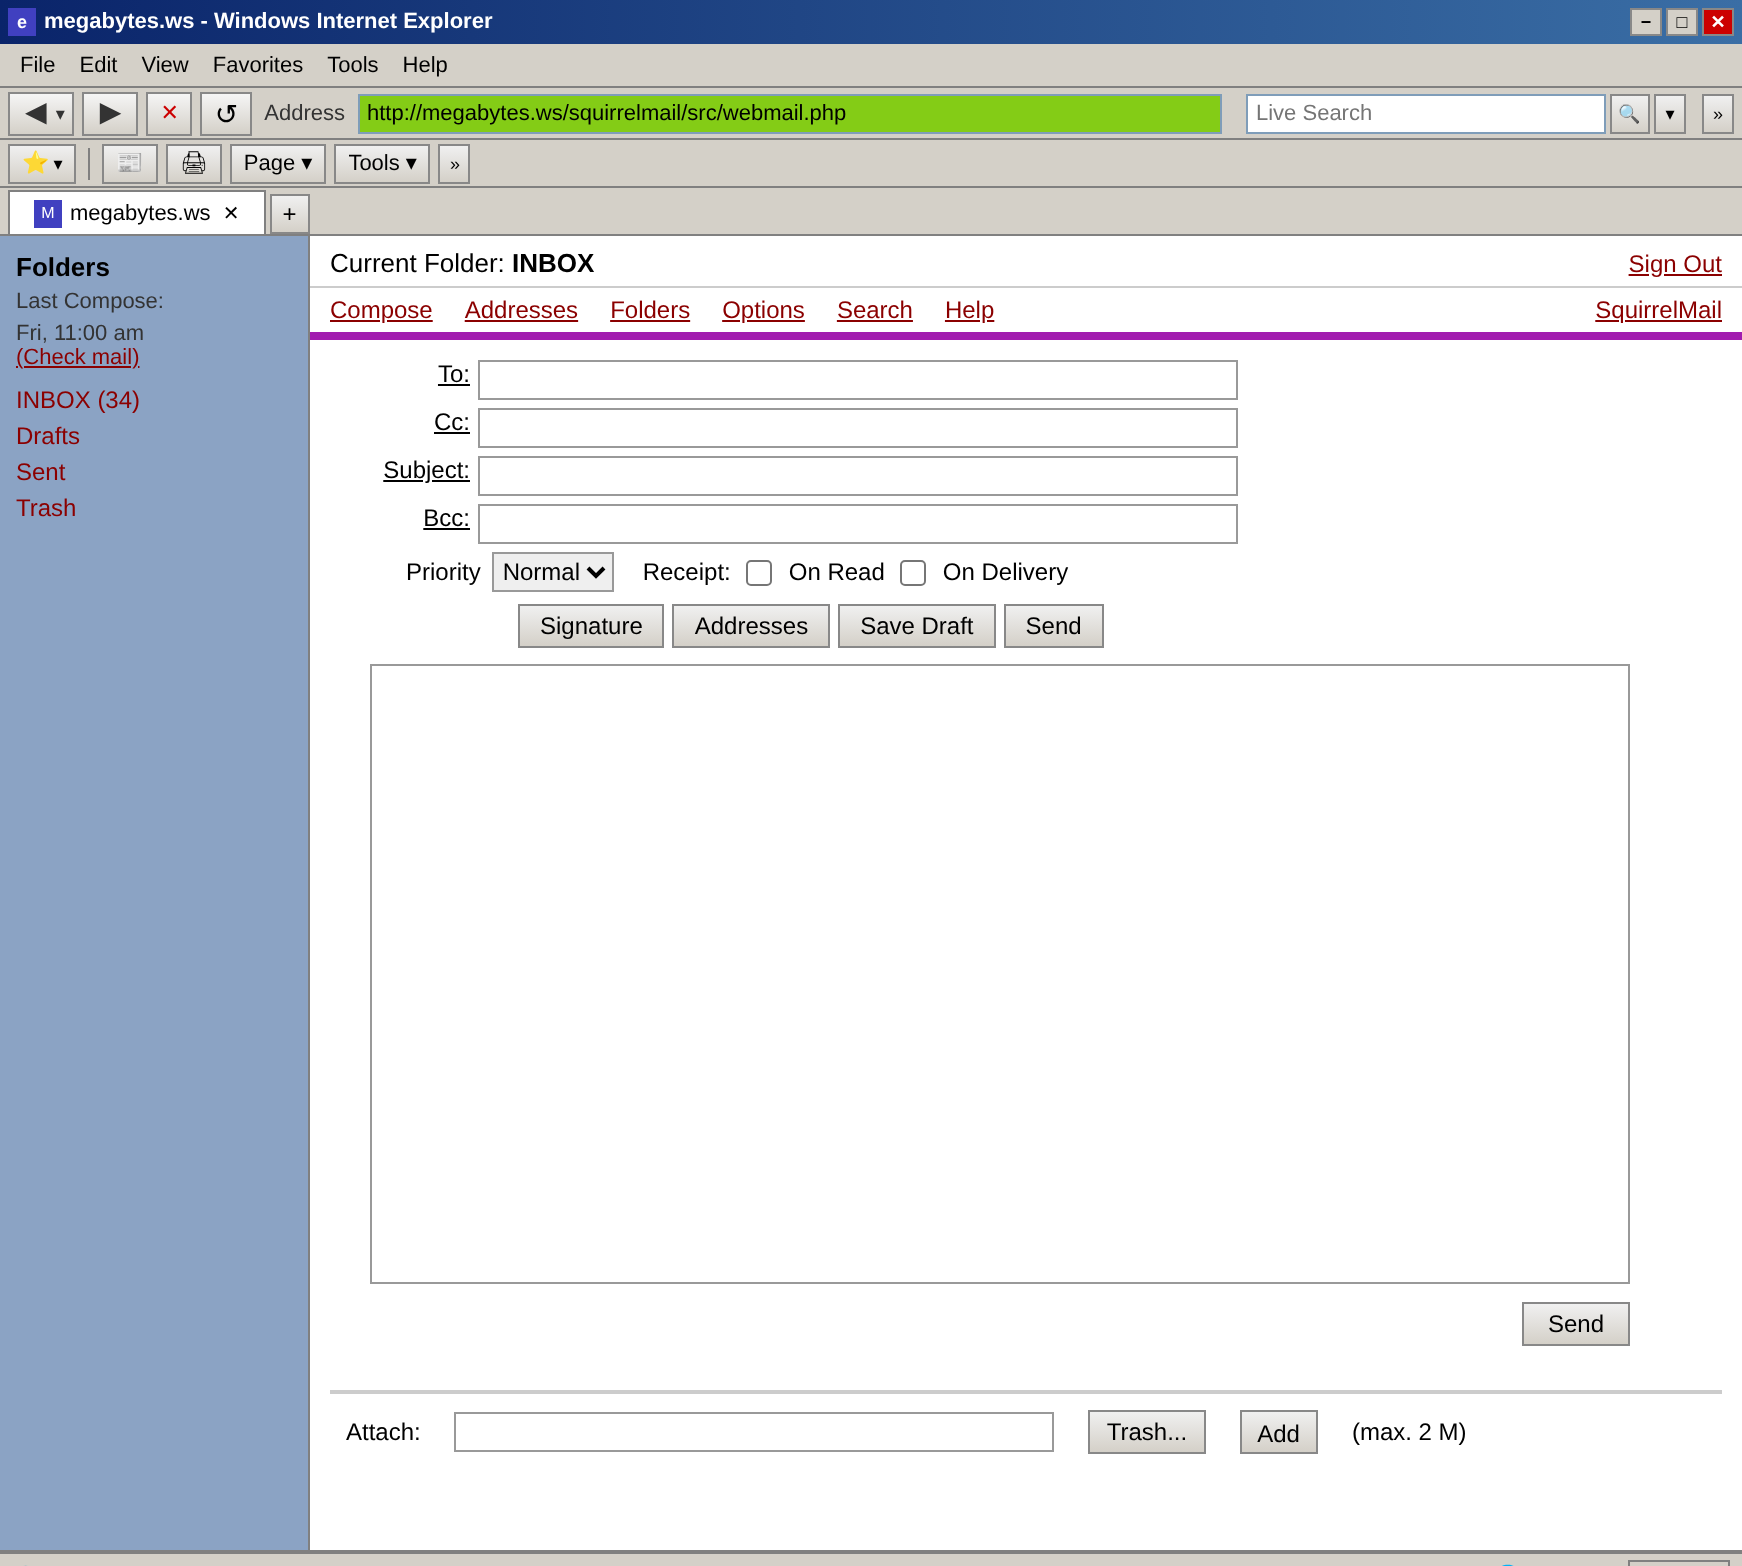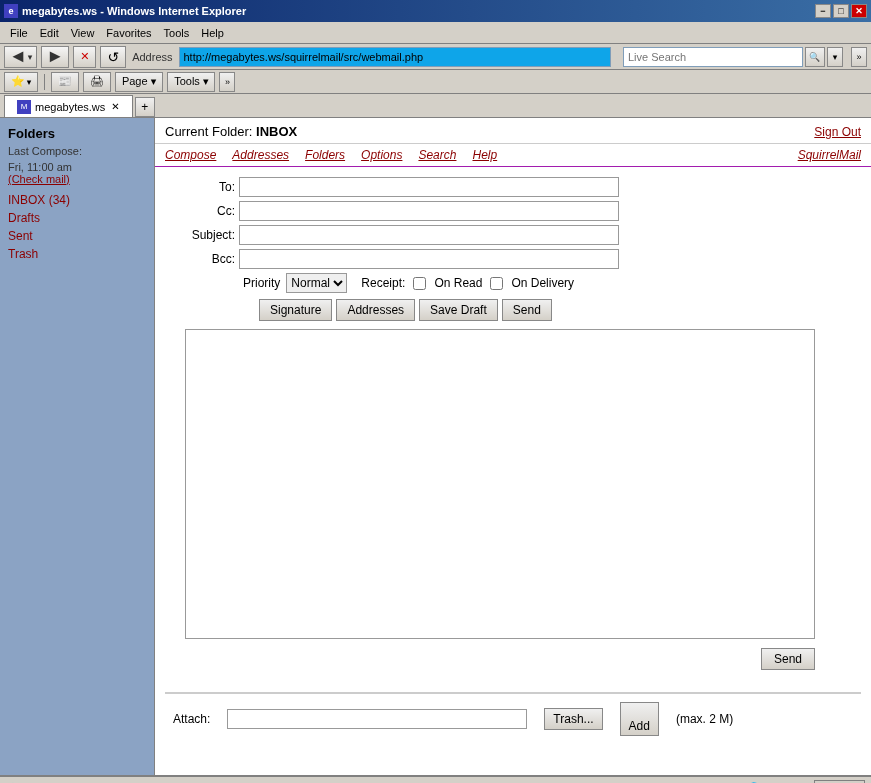--- a/index.html
+++ b/index.html
@@ -49,21 +49,21 @@
       display: flex;
       align-items: center;
       padding: 2px 4px;
       gap: 4px;
       border-bottom: 1px solid #808080;
     }
     .address-input {
       flex: 1;
       height: 20px;
       border: 1px solid #7f9db9;
-      background: #0ea5e9;
+      background: #84cc16;
       font-size: 11px;
       padding: 1px 4px;
     }
     .search-bar {
       display: flex; align-items: center; gap: 2px;
       margin-left: 8px;
     }
     .search-input {
       width: 180px; height: 20px;
       border: 1px solid #7f9db9;
@@ -166,51 +166,51 @@
       padding: 6px 10px 4px 10px;
       border-bottom: 1px solid #ccc;
       background: white;
     }
     .current-folder { font-size: 13px; }
     .sign-out-link { color: darkred; text-decoration: underline; cursor: pointer; font-size: 12px; }
 
     
     .nav-links {
       padding: 4px 10px;
-      border-bottom: 1px solid #a21caf;
-      display: flex; gap: 16px; font-style: italic;
+      border-bottom: 4px solid #a21caf;
+      display: flex; gap: 16px;
     }
     .nav-link { color: darkred; text-decoration: underline; cursor: pointer; font-size: 12px; }
 
     
     .compose-form {
       padding: 10px 20px;
     }
     .form-row {
       display: flex;
-      align-items: center;
       margin-bottom: 4px;
+      text-decoration: underline;
     }
     .form-label {
       width: 60px;
       text-align: right;
       font-size: 12px;
       margin-right: 4px;
     }
     .form-input {
       width: 380px;
       height: 20px;
       border: 1px solid #999;
       font-size: 12px;
       padding: 1px 2px;
     }
     .priority-row {
       display: flex;
       align-items: center;
-      margin-left: 68px;
+      margin-left: 28px;
       margin-bottom: 6px;
       gap: 6px;
       font-size: 12px;
     }
     .priority-select {
       height: 20px;
       font-size: 12px;
       border: 1px solid #999;
     }
     .receipt-checkbox { margin: 0 2px; }
@@ -278,21 +278,21 @@
       background: linear-gradient(to bottom, #f0f0f0, #d4d0c8);
       border: 1px solid #888;
       padding: 0 8px;
       cursor: pointer;
       font-size: 12px;
     }
     .add-btn {
       height: 22px;
       background: linear-gradient(to bottom, #f0f0f0, #d4d0c8);
       border: 1px solid #888;
-      padding: 16px 8px;
+      padding: 4px 8px;
       cursor: pointer;
       font-size: 12px;
     }
     .max-label { font-size: 12px; }
 
     
     .status-bar {
       height: 24px;
       background: #d4d0c8;
       border-top: 2px solid #808080;

